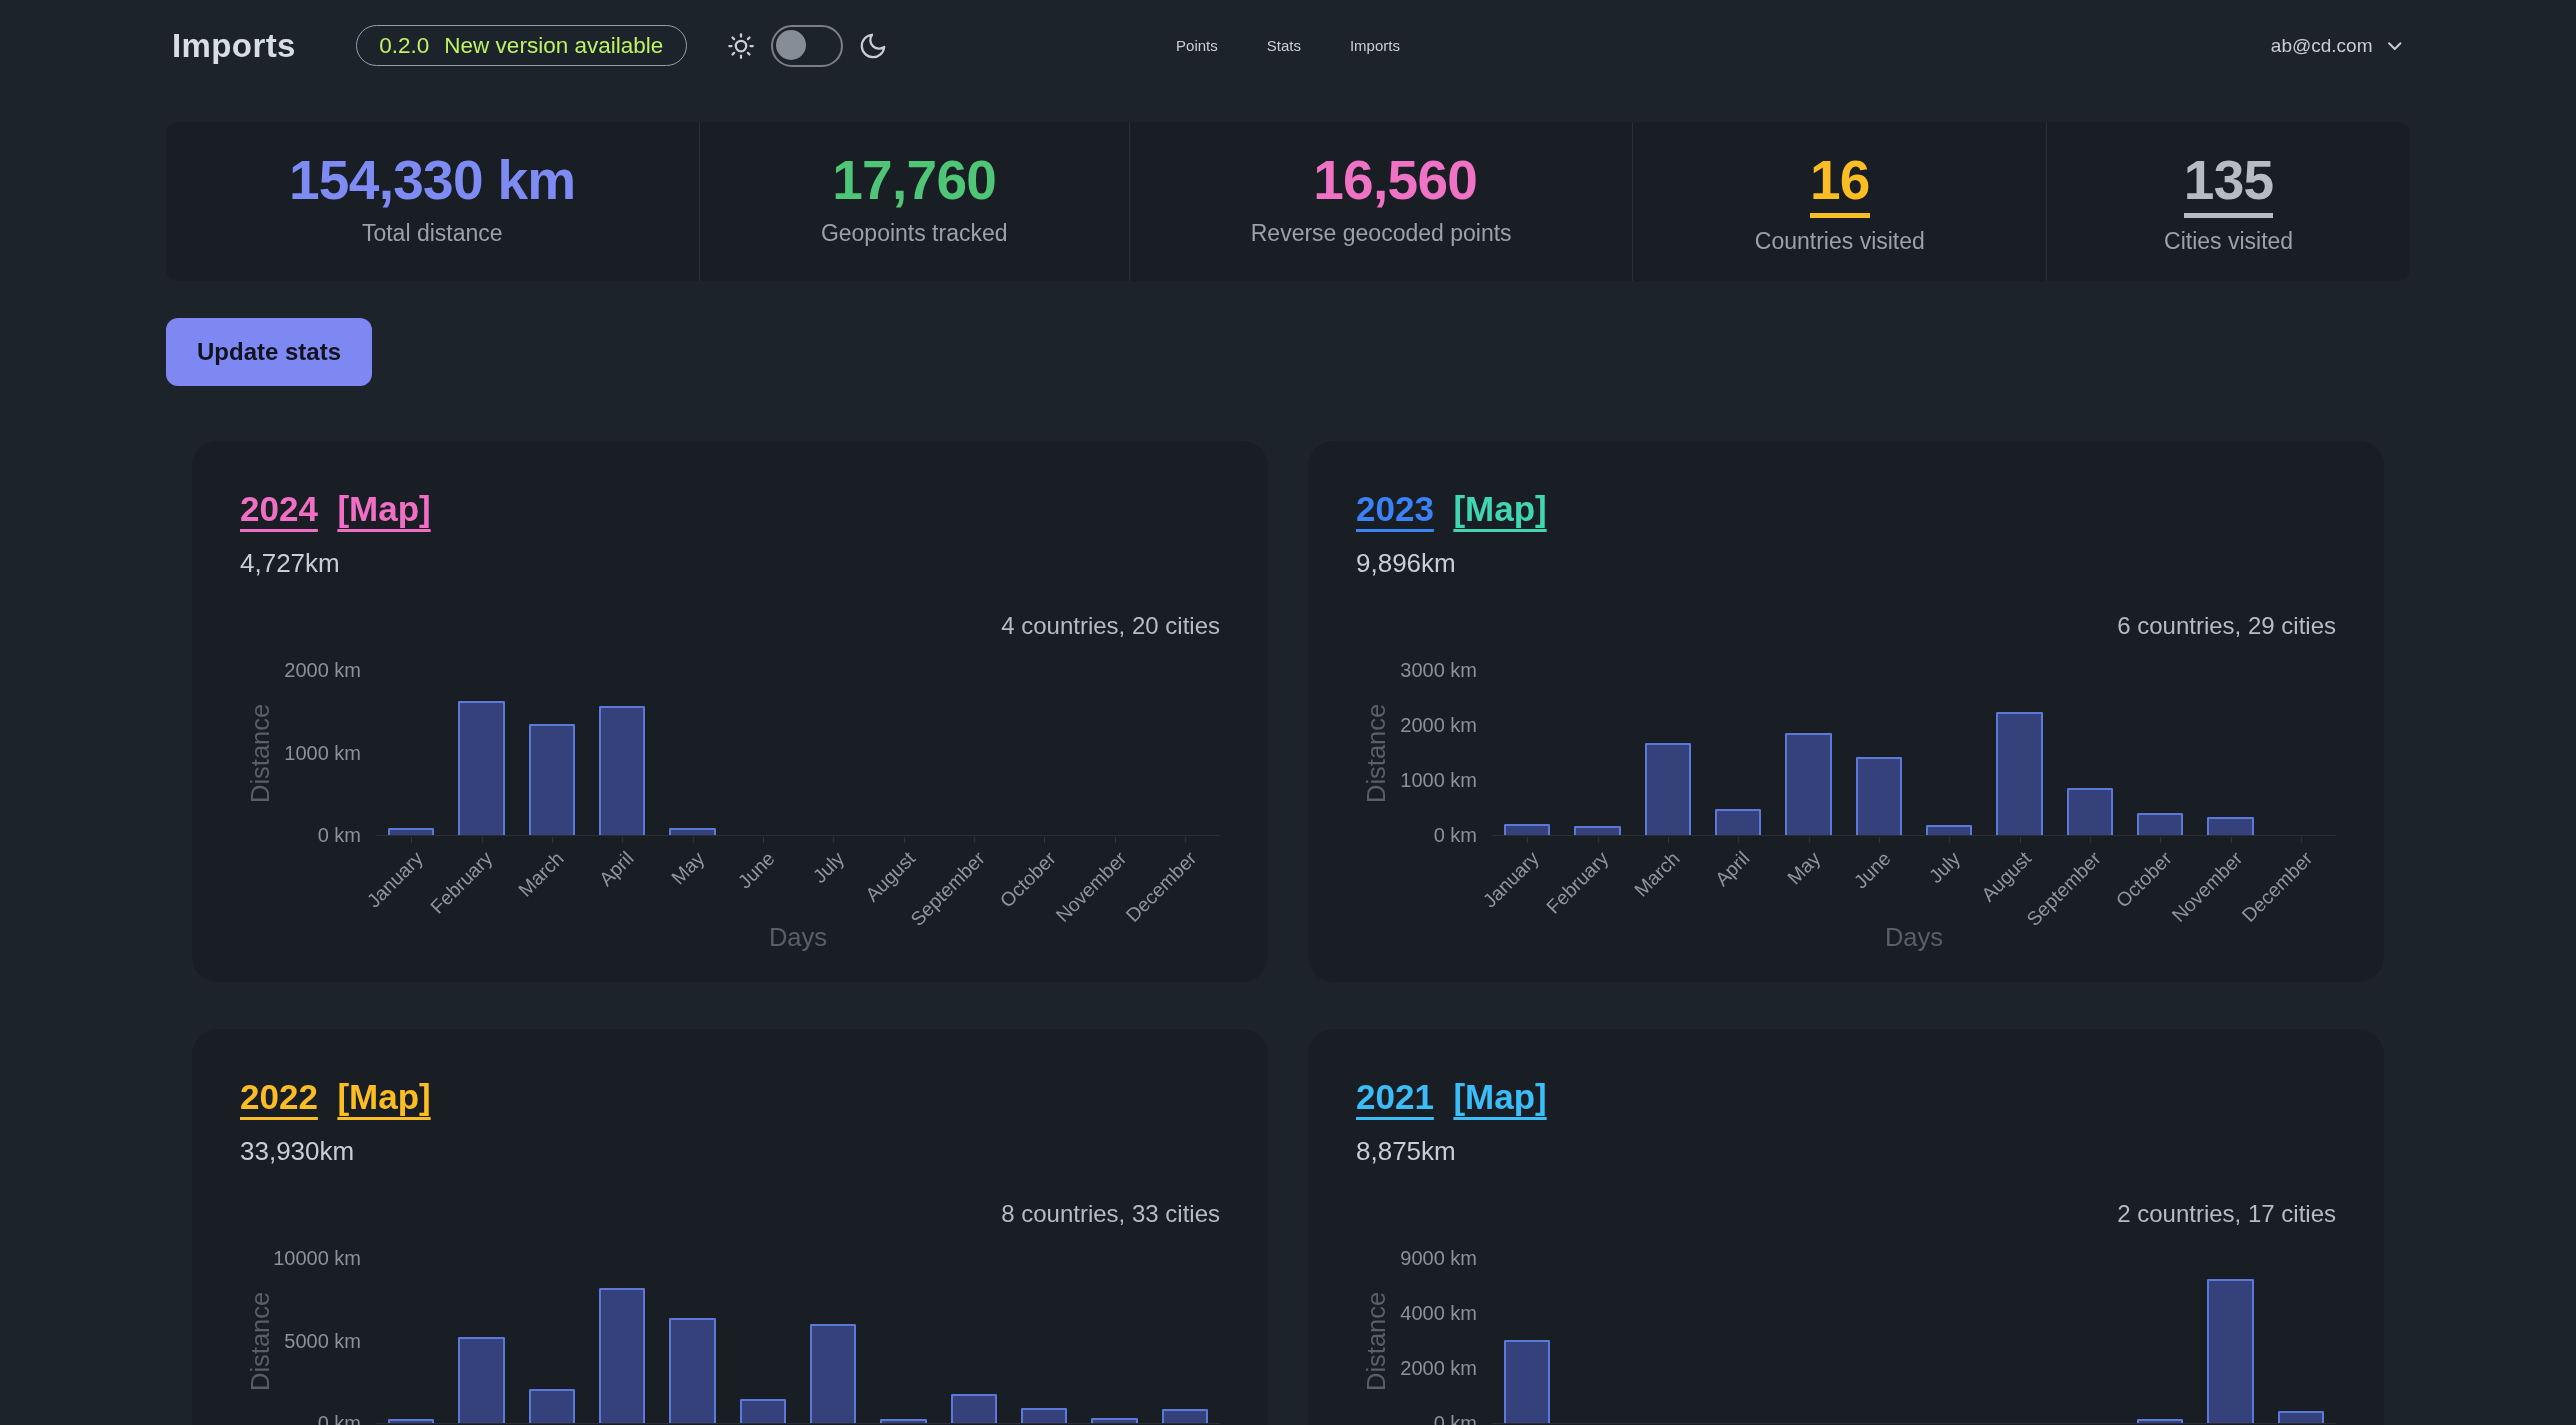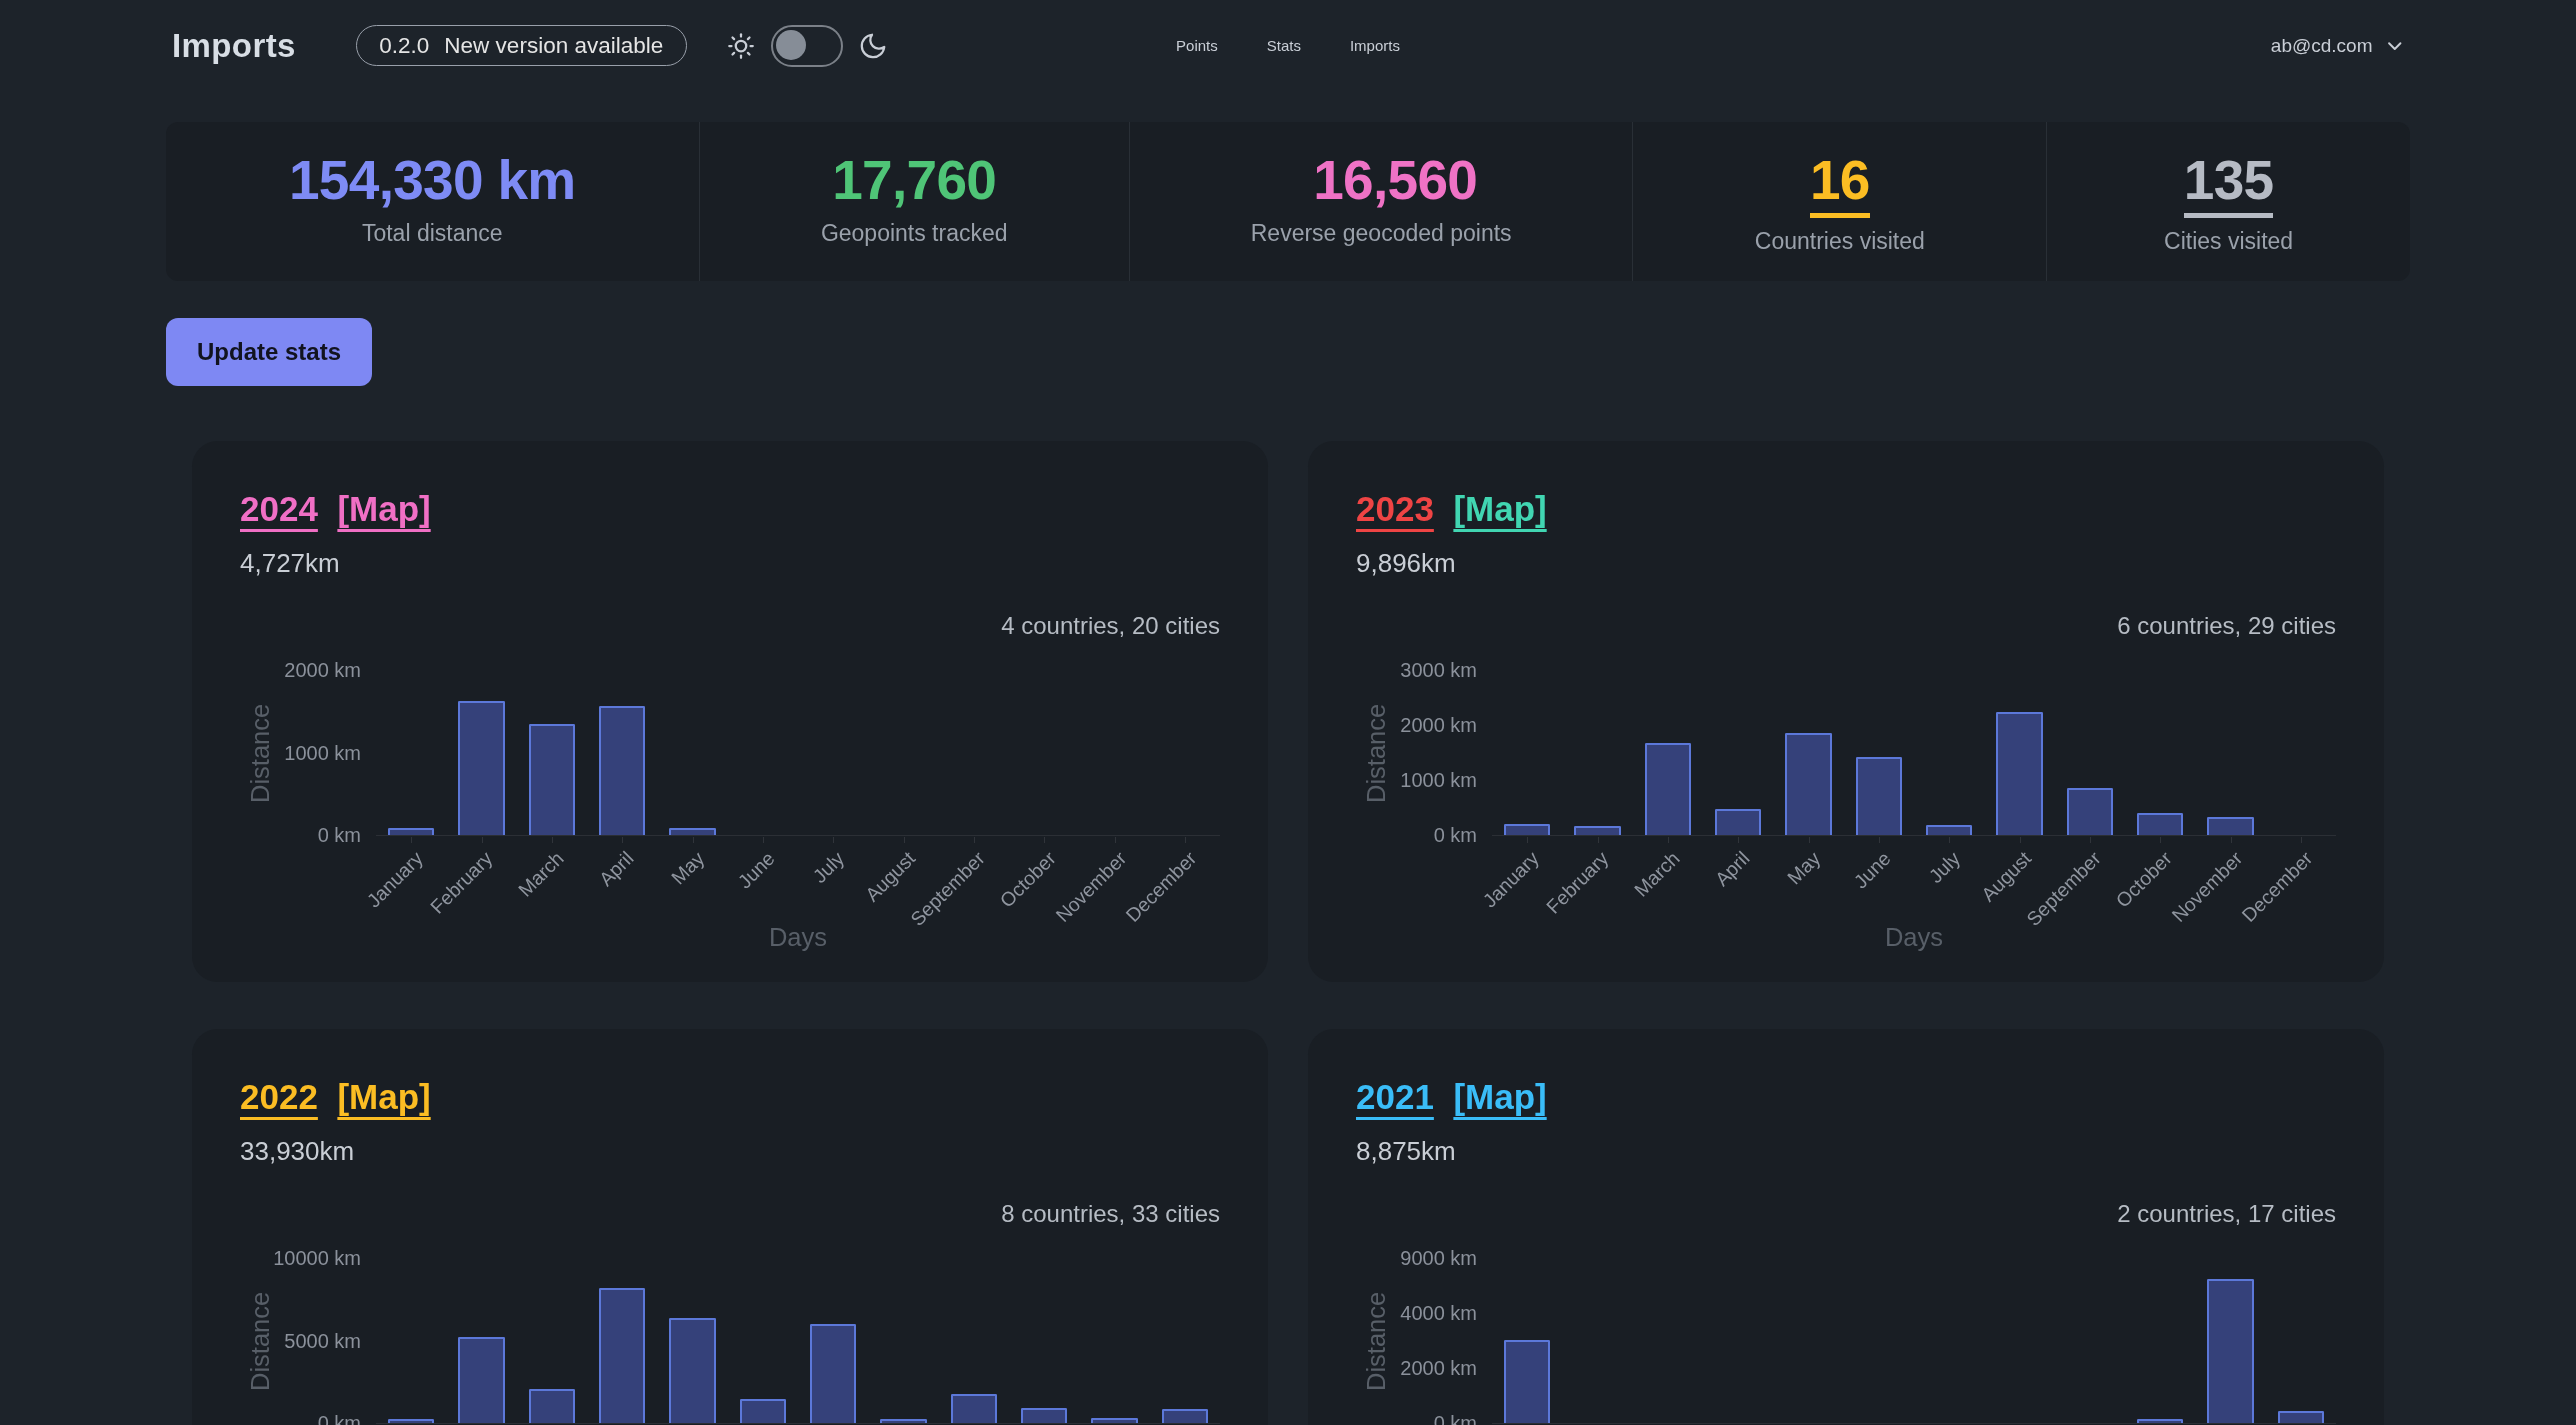--- a/index.html
+++ b/index.html
@@ -18,21 +18,21 @@
     display: flex; align-items: center;
     position: relative;
   }
   .h-left { display: flex; align-items: center; }
   .app-title { font-size: 33px; font-weight: bold; color: #d8dee5; letter-spacing: 0.4px; cursor: pointer; }
   .version-badge {
     margin-left: 60px;
     display: inline-flex; align-items: center; gap: 15px;
     border: 1.5px solid #99a0aa; border-radius: 749px;
     padding: 6.7px 22.5px;
-    font-size: 22.5px; color: #e5e5e5; white-space: nowrap; cursor: pointer;
+    font-size: 22.5px; color: #bef264; white-space: nowrap; cursor: pointer;
   }
   .theme-group { display: flex; align-items: center; gap: 15px; margin-left: 39px; }
   .icon-svg { display: block; }
   .toggle {
     width: 72px; height: 42px;
     border: 2.2px solid rgba(200,205,213,0.55);
     border-radius: 21px;
     position: relative; cursor: pointer;
   }
   .toggle .knob {
@@ -268,21 +268,21 @@
             <div class="xlab" style="left: 95.8333%;">
               <span>December</span>
             </div>
           </div>
         <div class="x-title">Days</div>
       </div>
     </div>
   </div>
     <div class="card">
     <div class="card-head">
-      <a class="year-link" style="color: #ef4444;">2023</a>
+      <a class="year-link" style="color: #3b82f6;">2023</a>
       <a class="map-link" style="color: rgb(65, 214, 178);">[Map]</a>
     </div>
     <div class="year-total">9,896km</div>
     <div class="year-summary">6 countries, 29 cities</div>
     <div class="chart">
       <div class="y-title">Distance</div>
       <div class="plot-col">
         <div class="plot">
             <div class="ytick" style="bottom: 0%;">0 km</div>
             <div class="ytick" style="bottom: 33.3333%;">1000 km</div>

